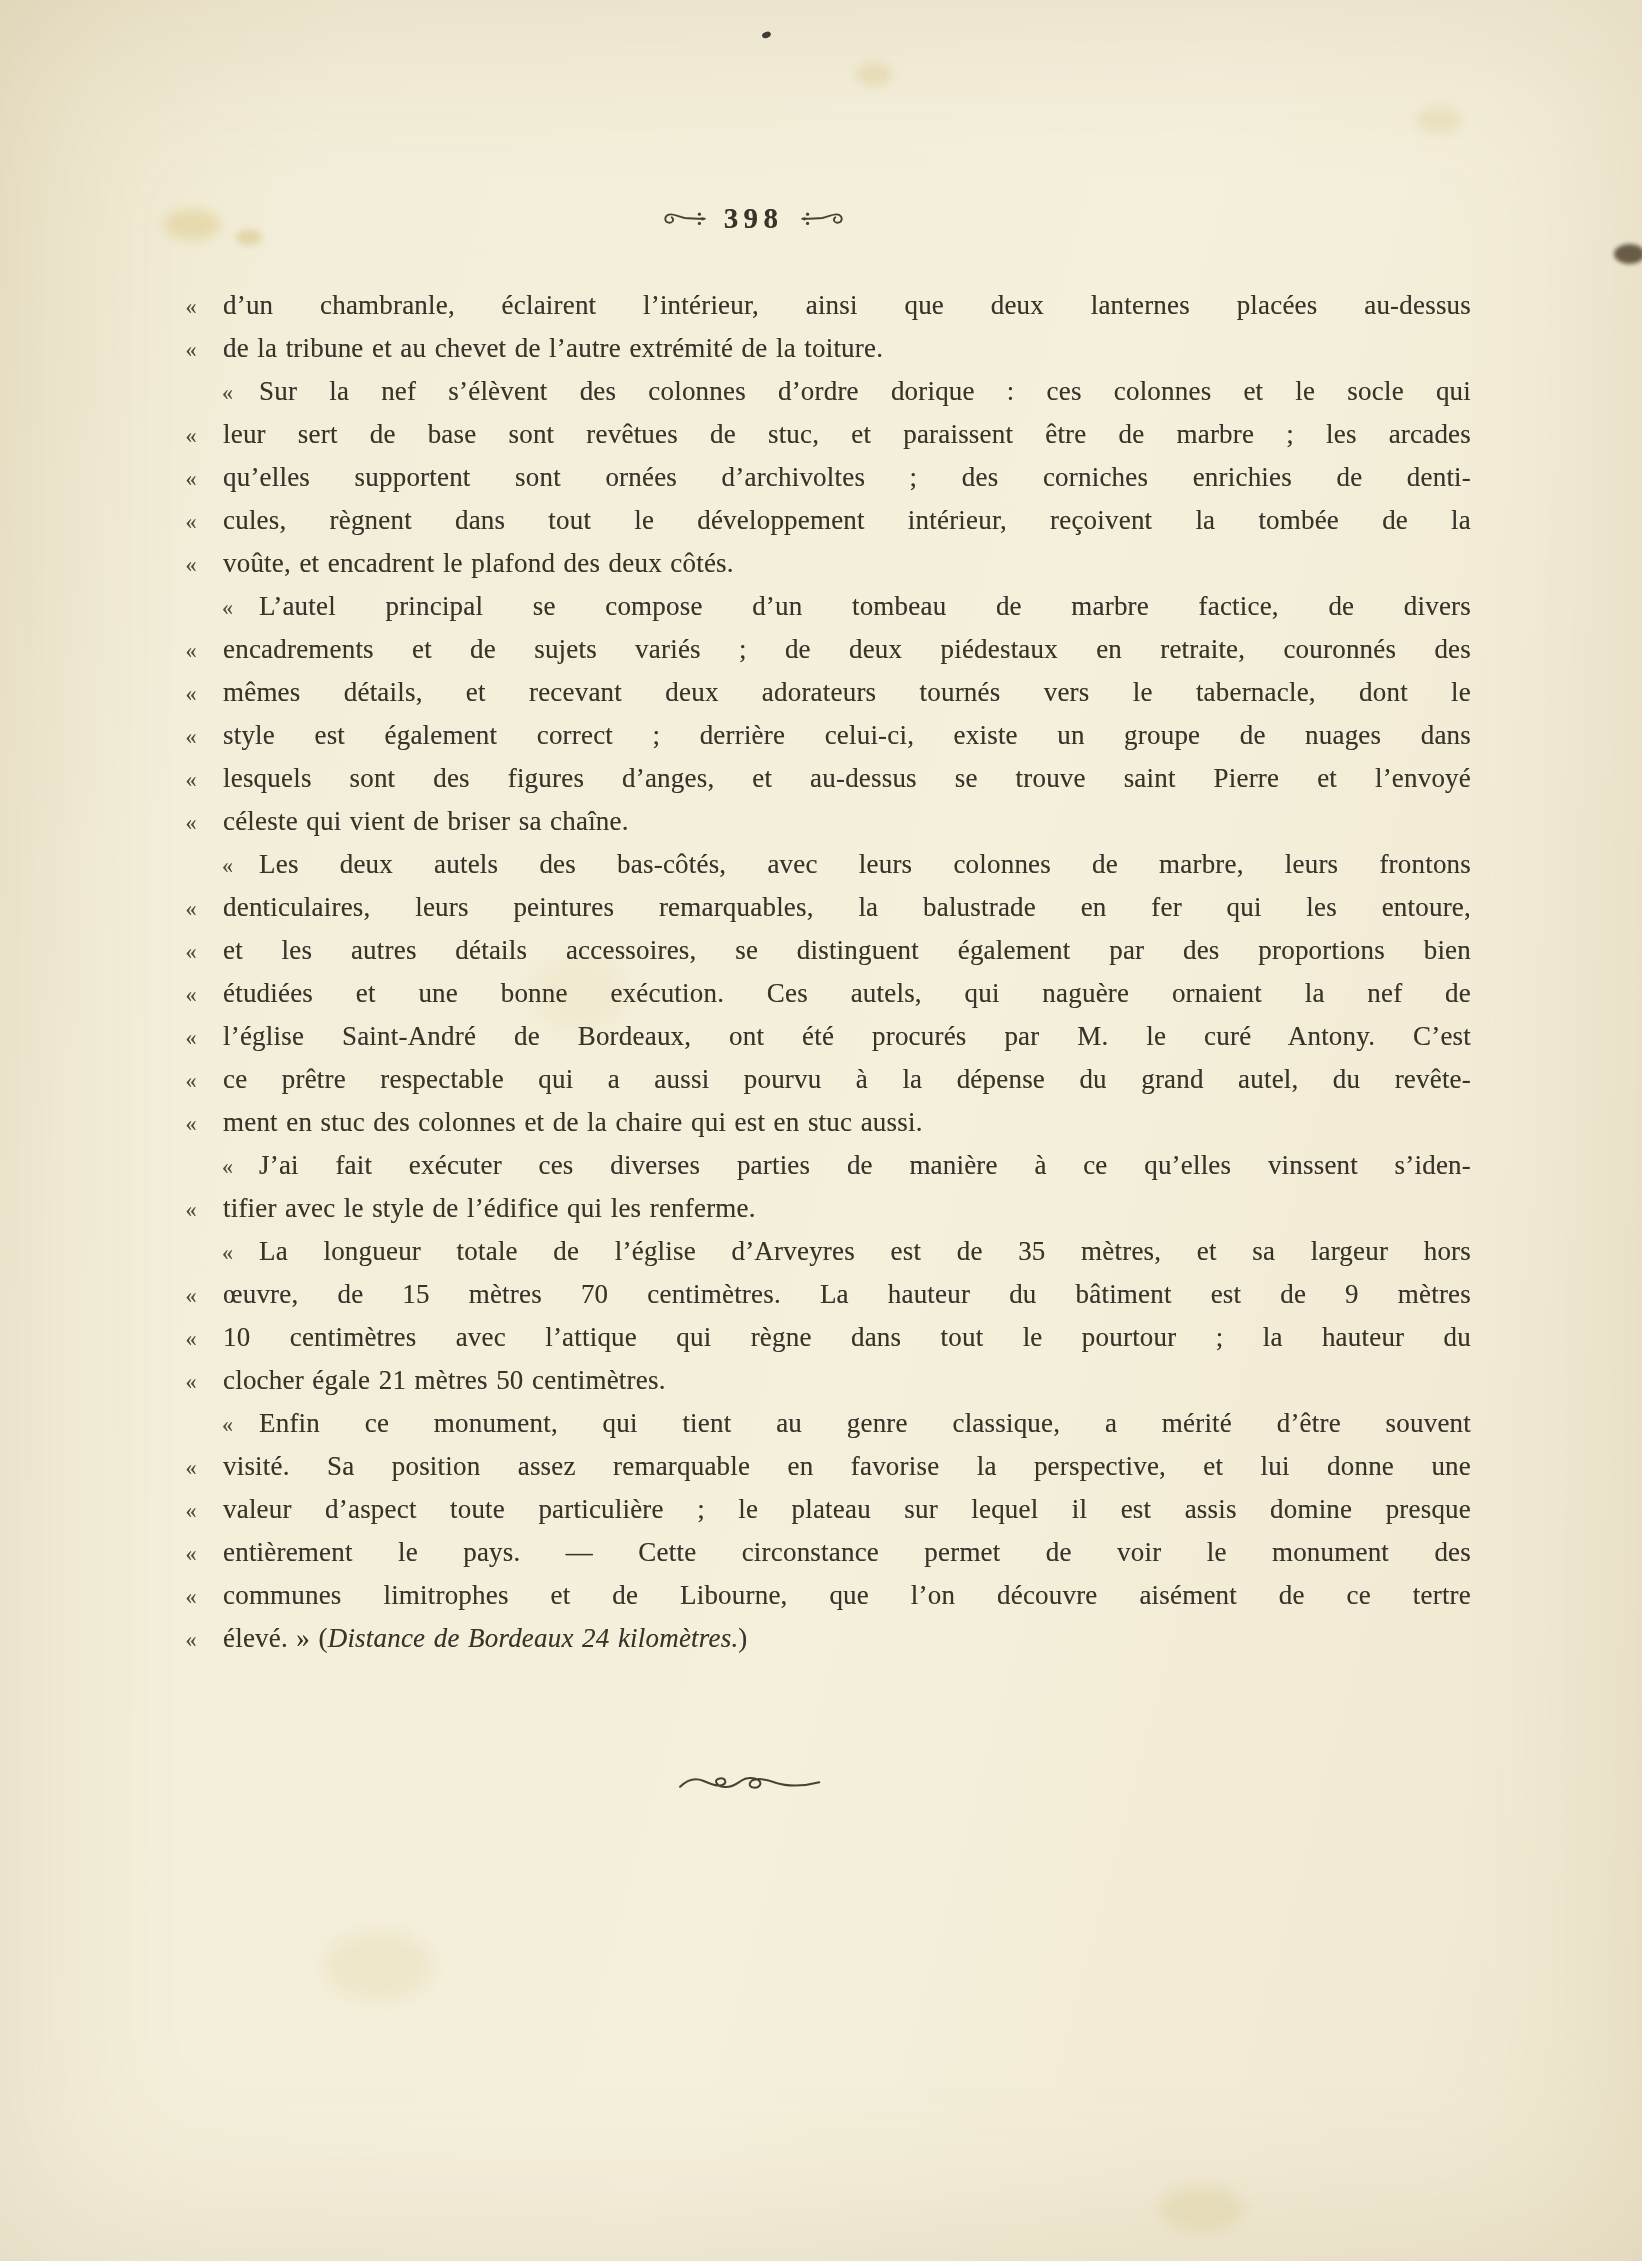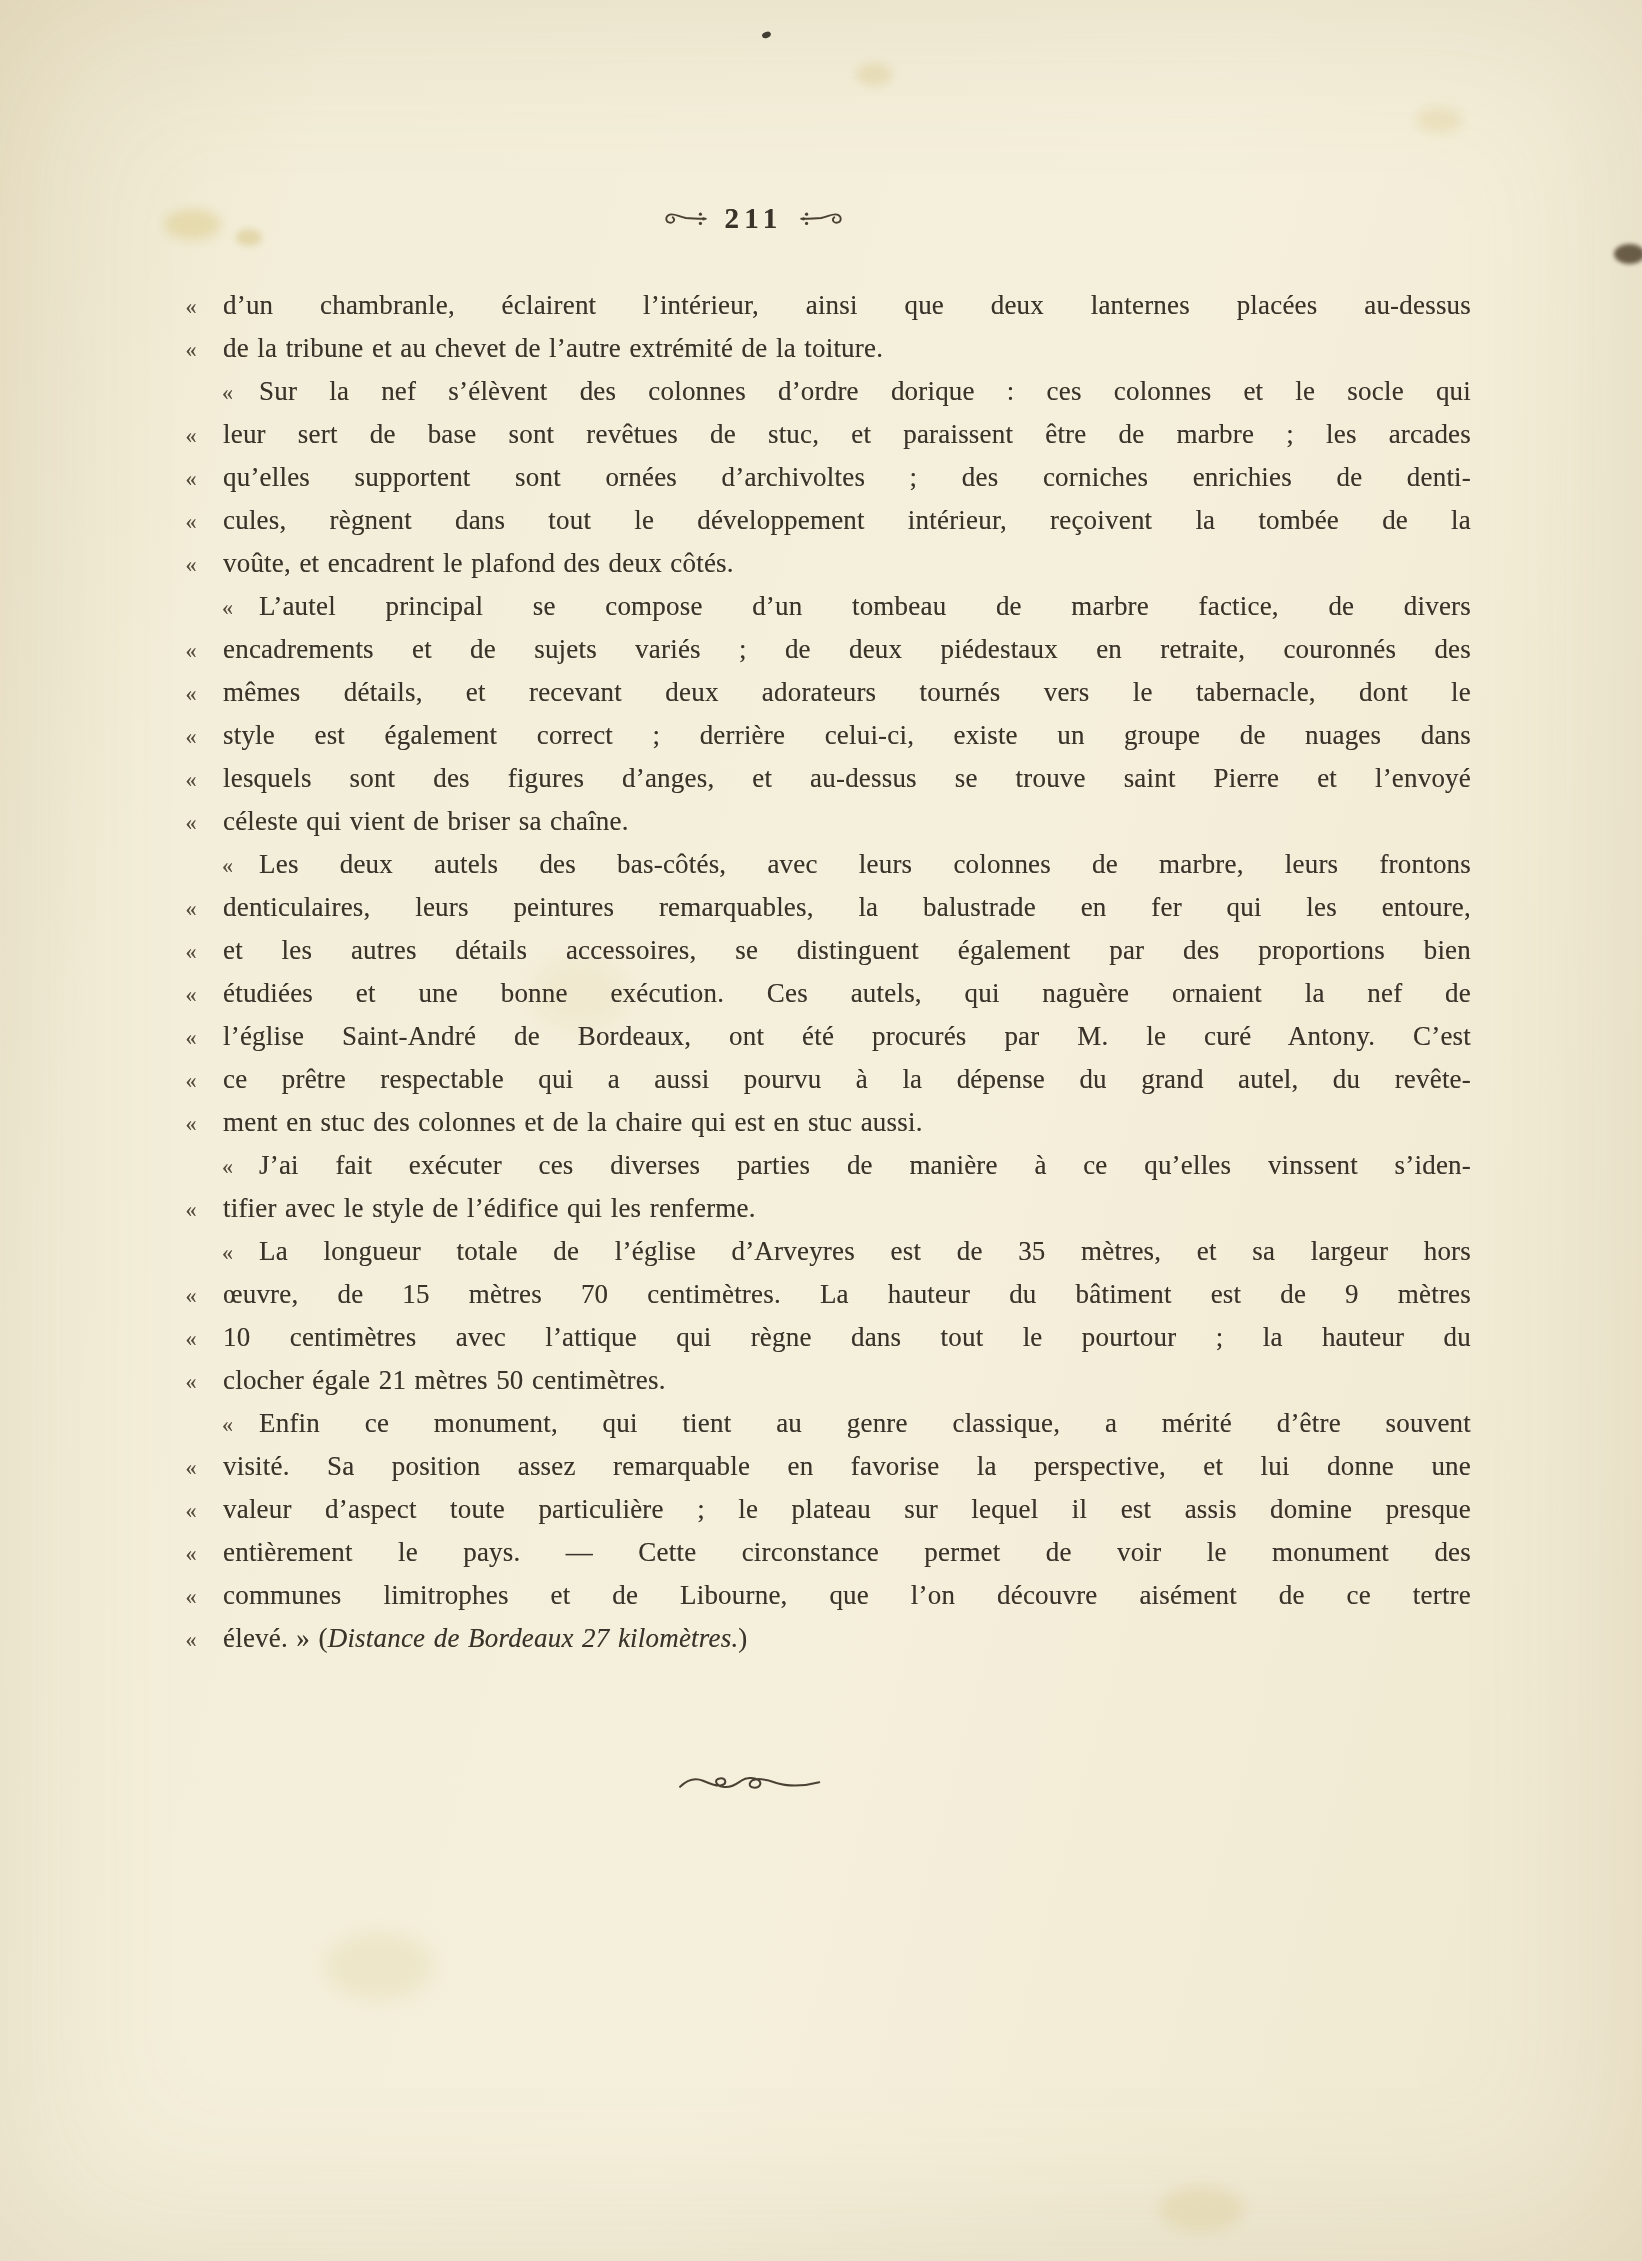--- a/index.html
+++ b/index.html
@@ -79,21 +79,21 @@
 <div class="page-header">
   <span class="inner">
     <span class="orn left">
       <svg width="48" height="21.6" viewBox="0 0 62 28">
         <path d="M58 14 C48 14 40 14 32 13 C22 11 16 6 10 9 C5 12 6 18 11 19 C16 20 19 15 15 12" fill="none" stroke="#4a4134" stroke-width="2.4" stroke-linecap="round"></path>
         <circle cx="51" cy="8" r="2.1" fill="#4a4134"></circle>
         <circle cx="55" cy="14" r="2.1" fill="#4a4134"></circle>
         <circle cx="51" cy="20" r="2.1" fill="#4a4134"></circle>
       </svg>
     </span>
-    <span class="page-number">211</span>
+    <span class="page-number">398</span>
     <span class="orn right">
       <svg width="48" height="21.6" viewBox="0 0 62 28">
         <path d="M58 14 C48 14 40 14 32 13 C22 11 16 6 10 9 C5 12 6 18 11 19 C16 20 19 15 15 12" fill="none" stroke="#4a4134" stroke-width="2.4" stroke-linecap="round"></path>
         <circle cx="51" cy="8" r="2.1" fill="#4a4134"></circle>
         <circle cx="55" cy="14" r="2.1" fill="#4a4134"></circle>
         <circle cx="51" cy="20" r="2.1" fill="#4a4134"></circle>
       </svg>
     </span>
   </span>
 </div>
@@ -123,21 +123,21 @@
     <div class="line end"><span class="guillemet">«</span>tifier avec le style de l’édifice qui les renferme.</div>
     <div class="line first full"><span class="guillemet">«</span>La longueur totale de l’église d’Arveyres est de 35 mètres, et sa largeur hors</div>
     <div class="line full"><span class="guillemet">«</span>œuvre, de 15 mètres 70 centimètres. La hauteur du bâtiment est de 9 mètres</div>
     <div class="line full"><span class="guillemet">«</span>10 centimètres avec l’attique qui règne dans tout le pourtour ; la hauteur du</div>
     <div class="line end"><span class="guillemet">«</span>clocher égale 21 mètres 50 centimètres.</div>
     <div class="line first full"><span class="guillemet">«</span>Enfin ce monument, qui tient au genre classique, a mérité d’être souvent</div>
     <div class="line full"><span class="guillemet">«</span>visité. Sa position assez remarquable en favorise la perspective, et lui donne une</div>
     <div class="line full"><span class="guillemet">«</span>valeur d’aspect toute particulière ; le plateau sur lequel il est assis domine presque</div>
     <div class="line full"><span class="guillemet">«</span>entièrement le pays. — Cette circonstance permet de voir le monument des</div>
     <div class="line full"><span class="guillemet">«</span>communes limitrophes et de Libourne, que l’on découvre aisément de ce tertre</div>
-    <div class="line end"><span class="guillemet">«</span>élevé. » (<i>Distance de Bordeaux 27 kilomètres.</i>)</div>
+    <div class="line end"><span class="guillemet">«</span>élevé. » (<i>Distance de Bordeaux 24 kilomètres.</i>)</div>
   </div>
 
 <div class="flourish">
   <svg width="155" height="26" viewBox="0 0 200 34">
     <path d="M4 22 C14 12 24 10 34 14 C44 18 50 22 58 20 C66 18 64 10 56 11 C48 12 50 20 60 22 C70 24 78 18 84 14 C90 10 100 9 106 13 C112 17 108 24 100 23 C92 22 94 13 104 12 C114 11 122 14 130 17 C142 21 164 22 186 16" fill="none" stroke="#4a4134" stroke-width="2.6" stroke-linecap="round"></path>
   </svg>
 </div>
 
 
 </body></html>

